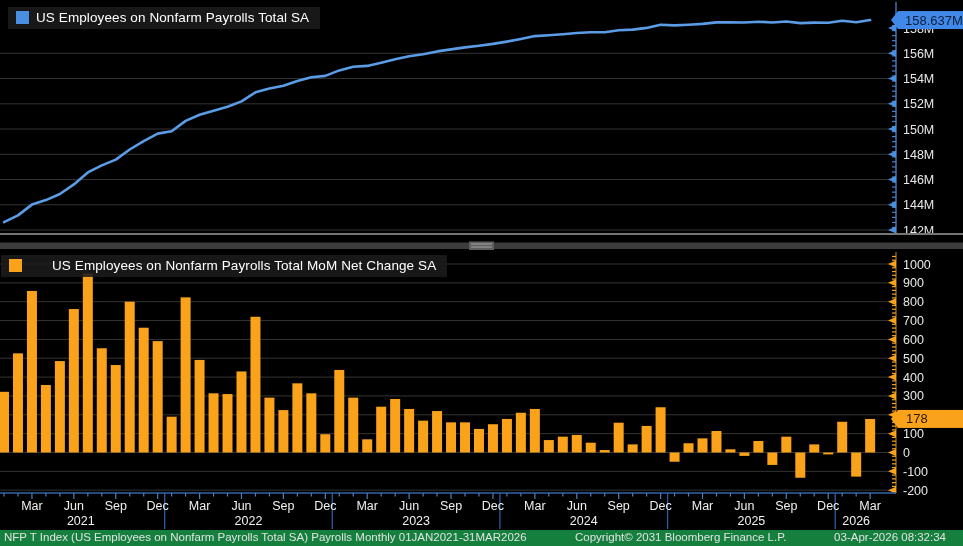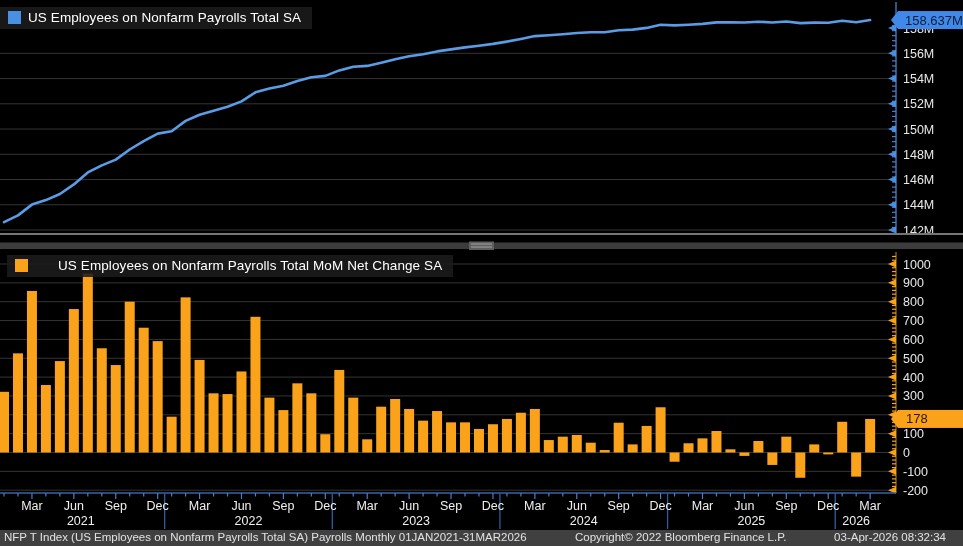--- a/index.html
+++ b/index.html
@@ -5,25 +5,25 @@
   * { margin:0; padding:0; box-sizing:border-box; }
   body { background:#000; font-family:"Liberation Sans", sans-serif; }
   .terminal { position:relative; width:963px; height:546px; background:#000; overflow:hidden; }
   svg { position:absolute; left:0; top:0; }
   .legend {
     position:absolute; display:flex; align-items:center; gap:7px;
     background:rgba(27,27,27,0.88); padding:3px 11px 4px 8px;
     font-size:13.5px; color:#fff; letter-spacing:0.1px; white-space:nowrap;
   }
   .legend .swatch { width:13px; height:13px; display:inline-block; }
-  .top-legend { left:0; top:7px; }
-  .bottom-legend { left:7px; top:255px;gap:30px; }
+  .top-legend { left:8px; top:7px; }
+  .bottom-legend { left:1px; top:255px;gap:30px; }
   .footer {
     position:absolute; left:0; bottom:0; width:963px; height:16px;
-    background:#404040; color:#e2e2e2; font-size:11.5px;
+    background:#15803d; color:#e2e2e2; font-size:11.5px;
   }
   .footer span { position:absolute; top:1px; white-space:nowrap; }
   .footer .f-left { left:4px; }
   .footer .f-center { left:575px; }
   .footer .f-right { right:17px; }
 </style>
 </head>
 <body>
 
 <div class="terminal">
@@ -407,17 +407,17 @@
     <span>US Employees on Nonfarm Payrolls Total SA</span>
   </div>
 
   <div class="legend bottom-legend">
     <span class="swatch" id="swatch-bar" style="background: rgb(249, 162, 26);"></span>
     <span>US Employees on Nonfarm Payrolls Total MoM Net Change SA</span>
   </div>
 
   <div class="footer">
     <span class="f-left">NFP T Index (US Employees on Nonfarm Payrolls Total SA) Payrolls Monthly 01JAN2021-31MAR2026</span>
-    <span class="f-center">Copyright© 2022 Bloomberg Finance L.P.</span>
+    <span class="f-center">Copyright© 2031 Bloomberg Finance L.P.</span>
     <span class="f-right">03-Apr-2026 08:32:34</span>
   </div>
 
 </div>
 
 </body></html>

